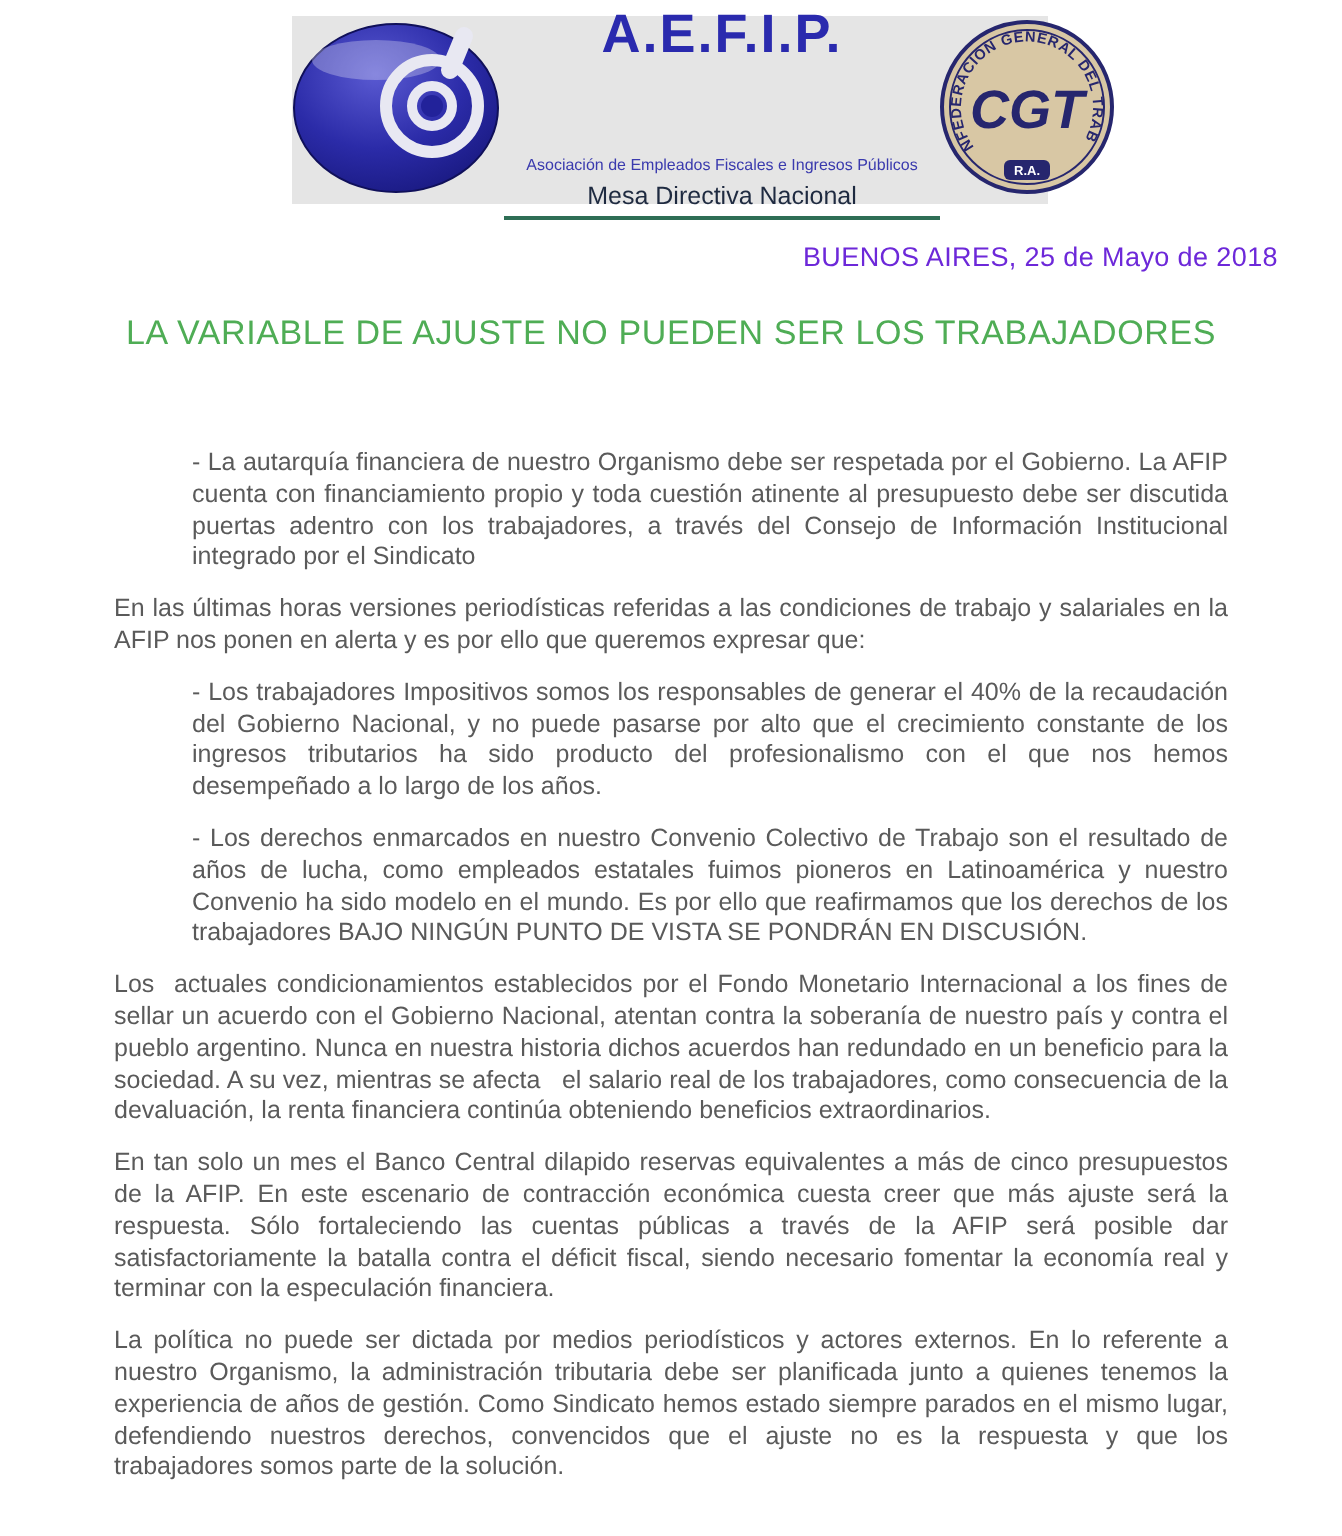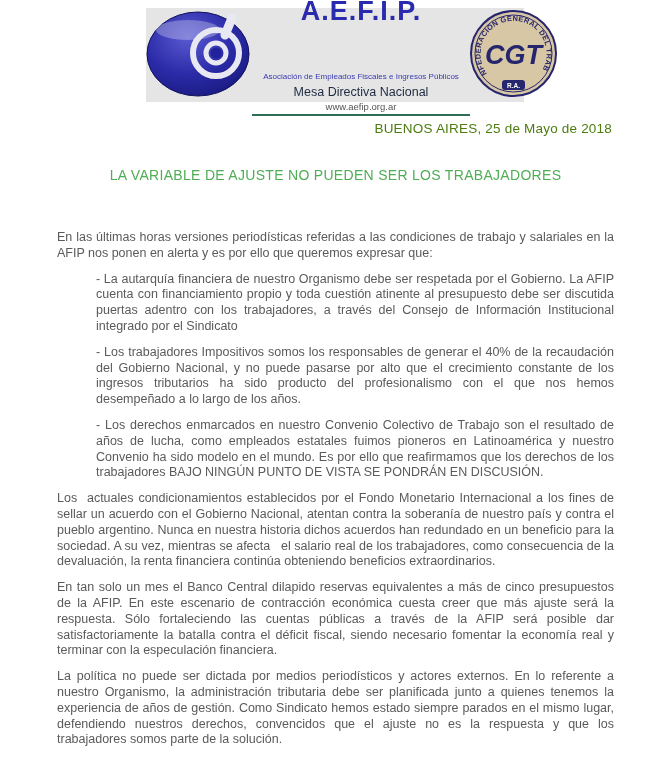--- a/index.html
+++ b/index.html
@@ -18,26 +18,26 @@
   .banner-right{flex:0 0 88px;padding-top:2px;}
   .banner-center{flex:1 1 auto;text-align:center;padding-top:3px;}
   .org-acronym{font-size:27px;font-weight:bold;letter-spacing:1px;color:#2a2aae;line-height:26px;}
   .org-full{font-size:8px;color:#3a3aae;line-height:10px;margin-top:48px;}
   .org-line1{font-size:12.5px;color:#1e2a40;line-height:15px;margin-top:3px;}
   .org-line2{font-size:19px;font-weight:bold;color:#1c2a4a;line-height:20px;}
   .org-web{font-size:9.5px;color:#555555;line-height:11px;margin-top:1px;}
   .green-rule{width:218px;margin:2px auto 0;border-top:2px solid #2e6e55;height:0;}
   
   .dateline{
-    margin-top:19px;text-align:right;padding-right:59px;
-    font-size:13.5px;letter-spacing:.2px;color:#4d7c0f;
+    margin-top:19px;text-align:right;padding-right:32px;
+    font-size:13.5px;letter-spacing:.2px;color:#6d28d9;
   }
   .doc-title{
-    margin-top:31px;text-align:center;
-    font-size:14px;letter-spacing:.3px;color:#4fad55;
+    margin-top:21px;text-align:center;
+    font-size:17px;letter-spacing:.3px;color:#4fad55;
   }
   
   .doc-body{
     margin:47px 57px 0 57px;width:557px;
     font-size:12.5px;line-height:15.8px;color:#5a5a5a;
     text-align:justify;
   }
   .para{margin:0 0 10px 0;white-space:pre-wrap;}
   .para.indent{padding-left:39px;}
 </style>
@@ -64,21 +64,20 @@
 
       <circle cx="70" cy="45" r="10" fill="none" stroke="#e8e8f2" stroke-width="5"></circle>
       <circle cx="70" cy="45" r="5.5" fill="#22229a"></circle>
     </svg>
   </div>
 
   <div class="banner-center">
     <div class="org-acronym">A.E.F.I.P.</div>
     <div class="org-full">Asociación de Empleados Fiscales e Ingresos Públicos</div>
     <div class="org-line1">Mesa Directiva Nacional</div>
-    <div class="org-web">www.aefip.org.ar</div>
     <div class="green-rule"></div>
   </div>
 
   <div class="banner-right">
     
     <svg width="87" height="88" viewBox="0 0 87 88">
       <defs>
         <path id="cgtArc" d="M 16,62 A 33,33 0 1 1 71,62" fill="none"></path>
       </defs>
       <circle cx="43.5" cy="43.5" r="42.5" fill="#d8c7a4" stroke="#26266e" stroke-width="2"></circle>
@@ -90,20 +89,20 @@
       <rect x="32" y="70" width="23" height="10" rx="3" fill="#26266e"></rect>
       <text x="43.5" y="77.5" text-anchor="middle" font-size="6.5" font-weight="bold" fill="#ffffff" font-family="Liberation Sans, DejaVu Sans, sans-serif">R.A.</text>
     </svg>
   </div>
 </div>
 
 <div class="dateline">BUENOS AIRES, 25 de Mayo de 2018</div>
 <div class="doc-title">LA VARIABLE DE AJUSTE NO PUEDEN SER LOS TRABAJADORES</div>
 
 <div class="doc-body">
+  <div class="para indent">- La autarquía financiera de nuestro Organismo debe ser respetada por el Gobierno. La AFIP cuenta con financiamiento propio y toda cuestión atinente al presupuesto debe ser discutida puertas adentro con los trabajadores, a través del Consejo de Información Institucional integrado por el Sindicato</div>
   <div class="para">En las últimas horas versiones periodísticas referidas a las condiciones de trabajo y salariales en la AFIP nos ponen en alerta y es por ello que queremos expresar que:</div>
-  <div class="para indent">- La autarquía financiera de nuestro Organismo debe ser respetada por el Gobierno. La AFIP cuenta con financiamiento propio y toda cuestión atinente al presupuesto debe ser discutida puertas adentro con los trabajadores, a través del Consejo de Información Institucional integrado por el Sindicato</div>
   <div class="para indent">- Los trabajadores Impositivos somos los responsables de generar el 40% de la recaudación del Gobierno Nacional, y no puede pasarse por alto que el crecimiento constante de los ingresos tributarios ha sido producto del profesionalismo con el que nos hemos desempeñado a lo largo de los años.</div>
   <div class="para indent">- Los derechos enmarcados en nuestro Convenio Colectivo de Trabajo son el resultado de años de lucha, como empleados estatales fuimos pioneros en Latinoamérica y nuestro Convenio ha sido modelo en el mundo. Es por ello que reafirmamos que los derechos de los trabajadores BAJO NINGÚN PUNTO DE VISTA SE PONDRÁN EN DISCUSIÓN.</div>
   <div class="para">Los  actuales condicionamientos establecidos por el Fondo Monetario Internacional a los fines de sellar un acuerdo con el Gobierno Nacional, atentan contra la soberanía de nuestro país y contra el pueblo argentino. Nunca en nuestra historia dichos acuerdos han redundado en un beneficio para la sociedad. A su vez, mientras se afecta   el salario real de los trabajadores, como consecuencia de la devaluación, la renta financiera continúa obteniendo beneficios extraordinarios.</div>
   <div class="para">En tan solo un mes el Banco Central dilapido reservas equivalentes a más de cinco presupuestos de la AFIP. En este escenario de contracción económica cuesta creer que más ajuste será la respuesta. Sólo fortaleciendo las cuentas públicas a través de la AFIP será posible dar satisfactoriamente la batalla contra el déficit fiscal, siendo necesario fomentar la economía real y terminar con la especulación financiera.</div>
   <div class="para">La política no puede ser dictada por medios periodísticos y actores externos. En lo referente a nuestro Organismo, la administración tributaria debe ser planificada junto a quienes tenemos la experiencia de años de gestión. Como Sindicato hemos estado siempre parados en el mismo lugar, defendiendo nuestros derechos, convencidos que el ajuste no es la respuesta y que los trabajadores somos parte de la solución.</div>
 </div>
 
 </body></html>

